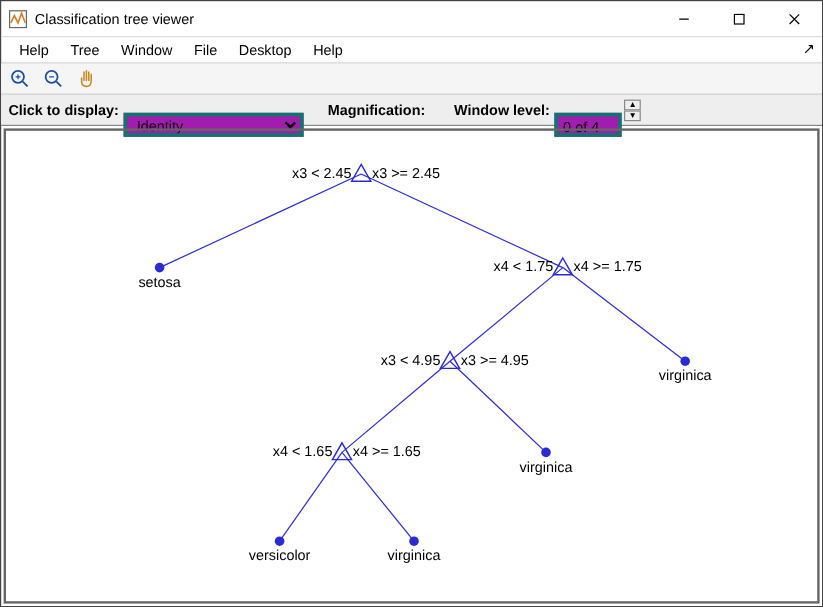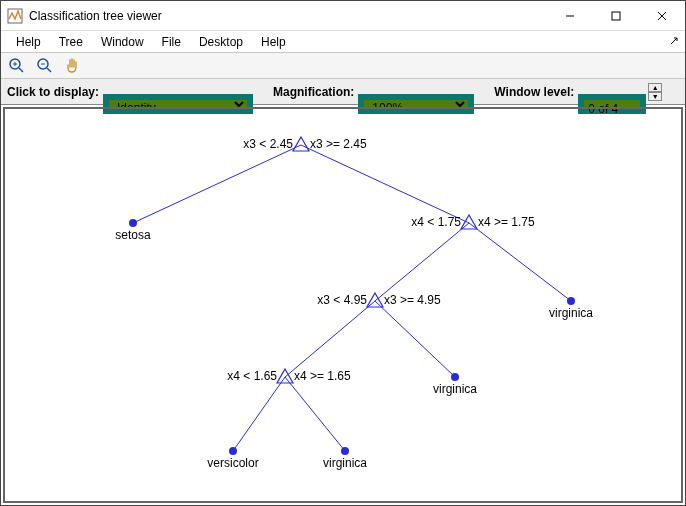--- a/index.html
+++ b/index.html
@@ -11,23 +11,23 @@
   .titlebar .winbtn { width: 46px; height: 30px; display: flex; align-items: center; justify-content: center; }
   .winbtn svg { width: 10px; height: 10px; }
   .menubar { height: 22px; display: flex; align-items: center; padding: 0 6px; gap: 0; border-bottom: 1px solid #c8c8c8; }
   .menubar .menu { padding: 3px 9px; font-size: 12px; }
   .menubar .spacer { flex: 1; }
   .menubar .undock svg { width: 10px; height: 10px; }
   .toolbar { height: 26px; display: flex; align-items: center; padding: 0 6px; gap: 8px; border-bottom: 1px solid #c8c8c8; background: #f5f5f5; }
   .toolbar .tbtn { width: 20px; height: 20px; display: flex; align-items: center; justify-content: center; }
   .controlbar { height: 26px; display: flex; align-items: center; border-bottom: 1px solid #888; background: #eee; font-size: 12px; }
   .controlbar .label { font-weight: bold; padding: 0 4px 0 6px; text-align: right; }
-  .controlbar select, .controlbar .textfield { height: 20px; border: 6px solid #0f766e; background: #4d7c0f; font-size: 12px; padding: 0 4px; font-family: inherit; margin-top: 24px; }
+  .controlbar select, .controlbar .textfield { height: 20px; border: 3px solid #0f766e; background: #a21caf; font-size: 12px; padding: 0 4px; font-family: inherit; margin-top: 24px; }
   .controlbar .gap { width: 14px; }
-  .controlbar .textfield { width: 68px; line-height: 18px; }
+  .controlbar .textfield { width: 56px; line-height: 18px; }
   .controlbar .stepper { display:flex; flex-direction:column; margin-left:2px; }
   .controlbar .stepper div { width:14px; height:9px; border:1px solid #888; background:#eee; display:flex; align-items:center; justify-content:center; font-size:7px; line-height:1; }
   .canvas-wrap { flex: 1; border: 2px solid #666; margin: 2px; position: relative; overflow: hidden; }
   .canvas-wrap svg { position: absolute; inset: 0; width: 100%; height: 100%; }
   .nodefill { fill: #2b2bd6; }
   .nodestroke { stroke: #2b2bd6; fill: none; stroke-width: 1.2; }
   .edge { stroke: #2b2bd6; stroke-width: 1; fill: none; }
   .tlabel { font-size: 12px; fill: #000; font-family: "Segoe UI", Tahoma, sans-serif; }
 </style>
 </head>
@@ -97,23 +97,20 @@
     </div>
   </div>
 
   <div class="controlbar">
     <span class="label">Click to display:</span>
     <select style="width:150px">
       <option>Identity</option>
     </select>
     <div class="gap"></div>
     <span class="label">Magnification:</span>
-    <select style="width:116px">
-      <option>100%</option>
-    </select>
     <div class="gap"></div>
     <span class="label">Window level:</span>
     <span class="textfield">0 of 4</span>
     <div class="stepper">
       <div>▲</div>
       <div>▼</div>
     </div>
   </div>
 
   <div class="canvas-wrap">

